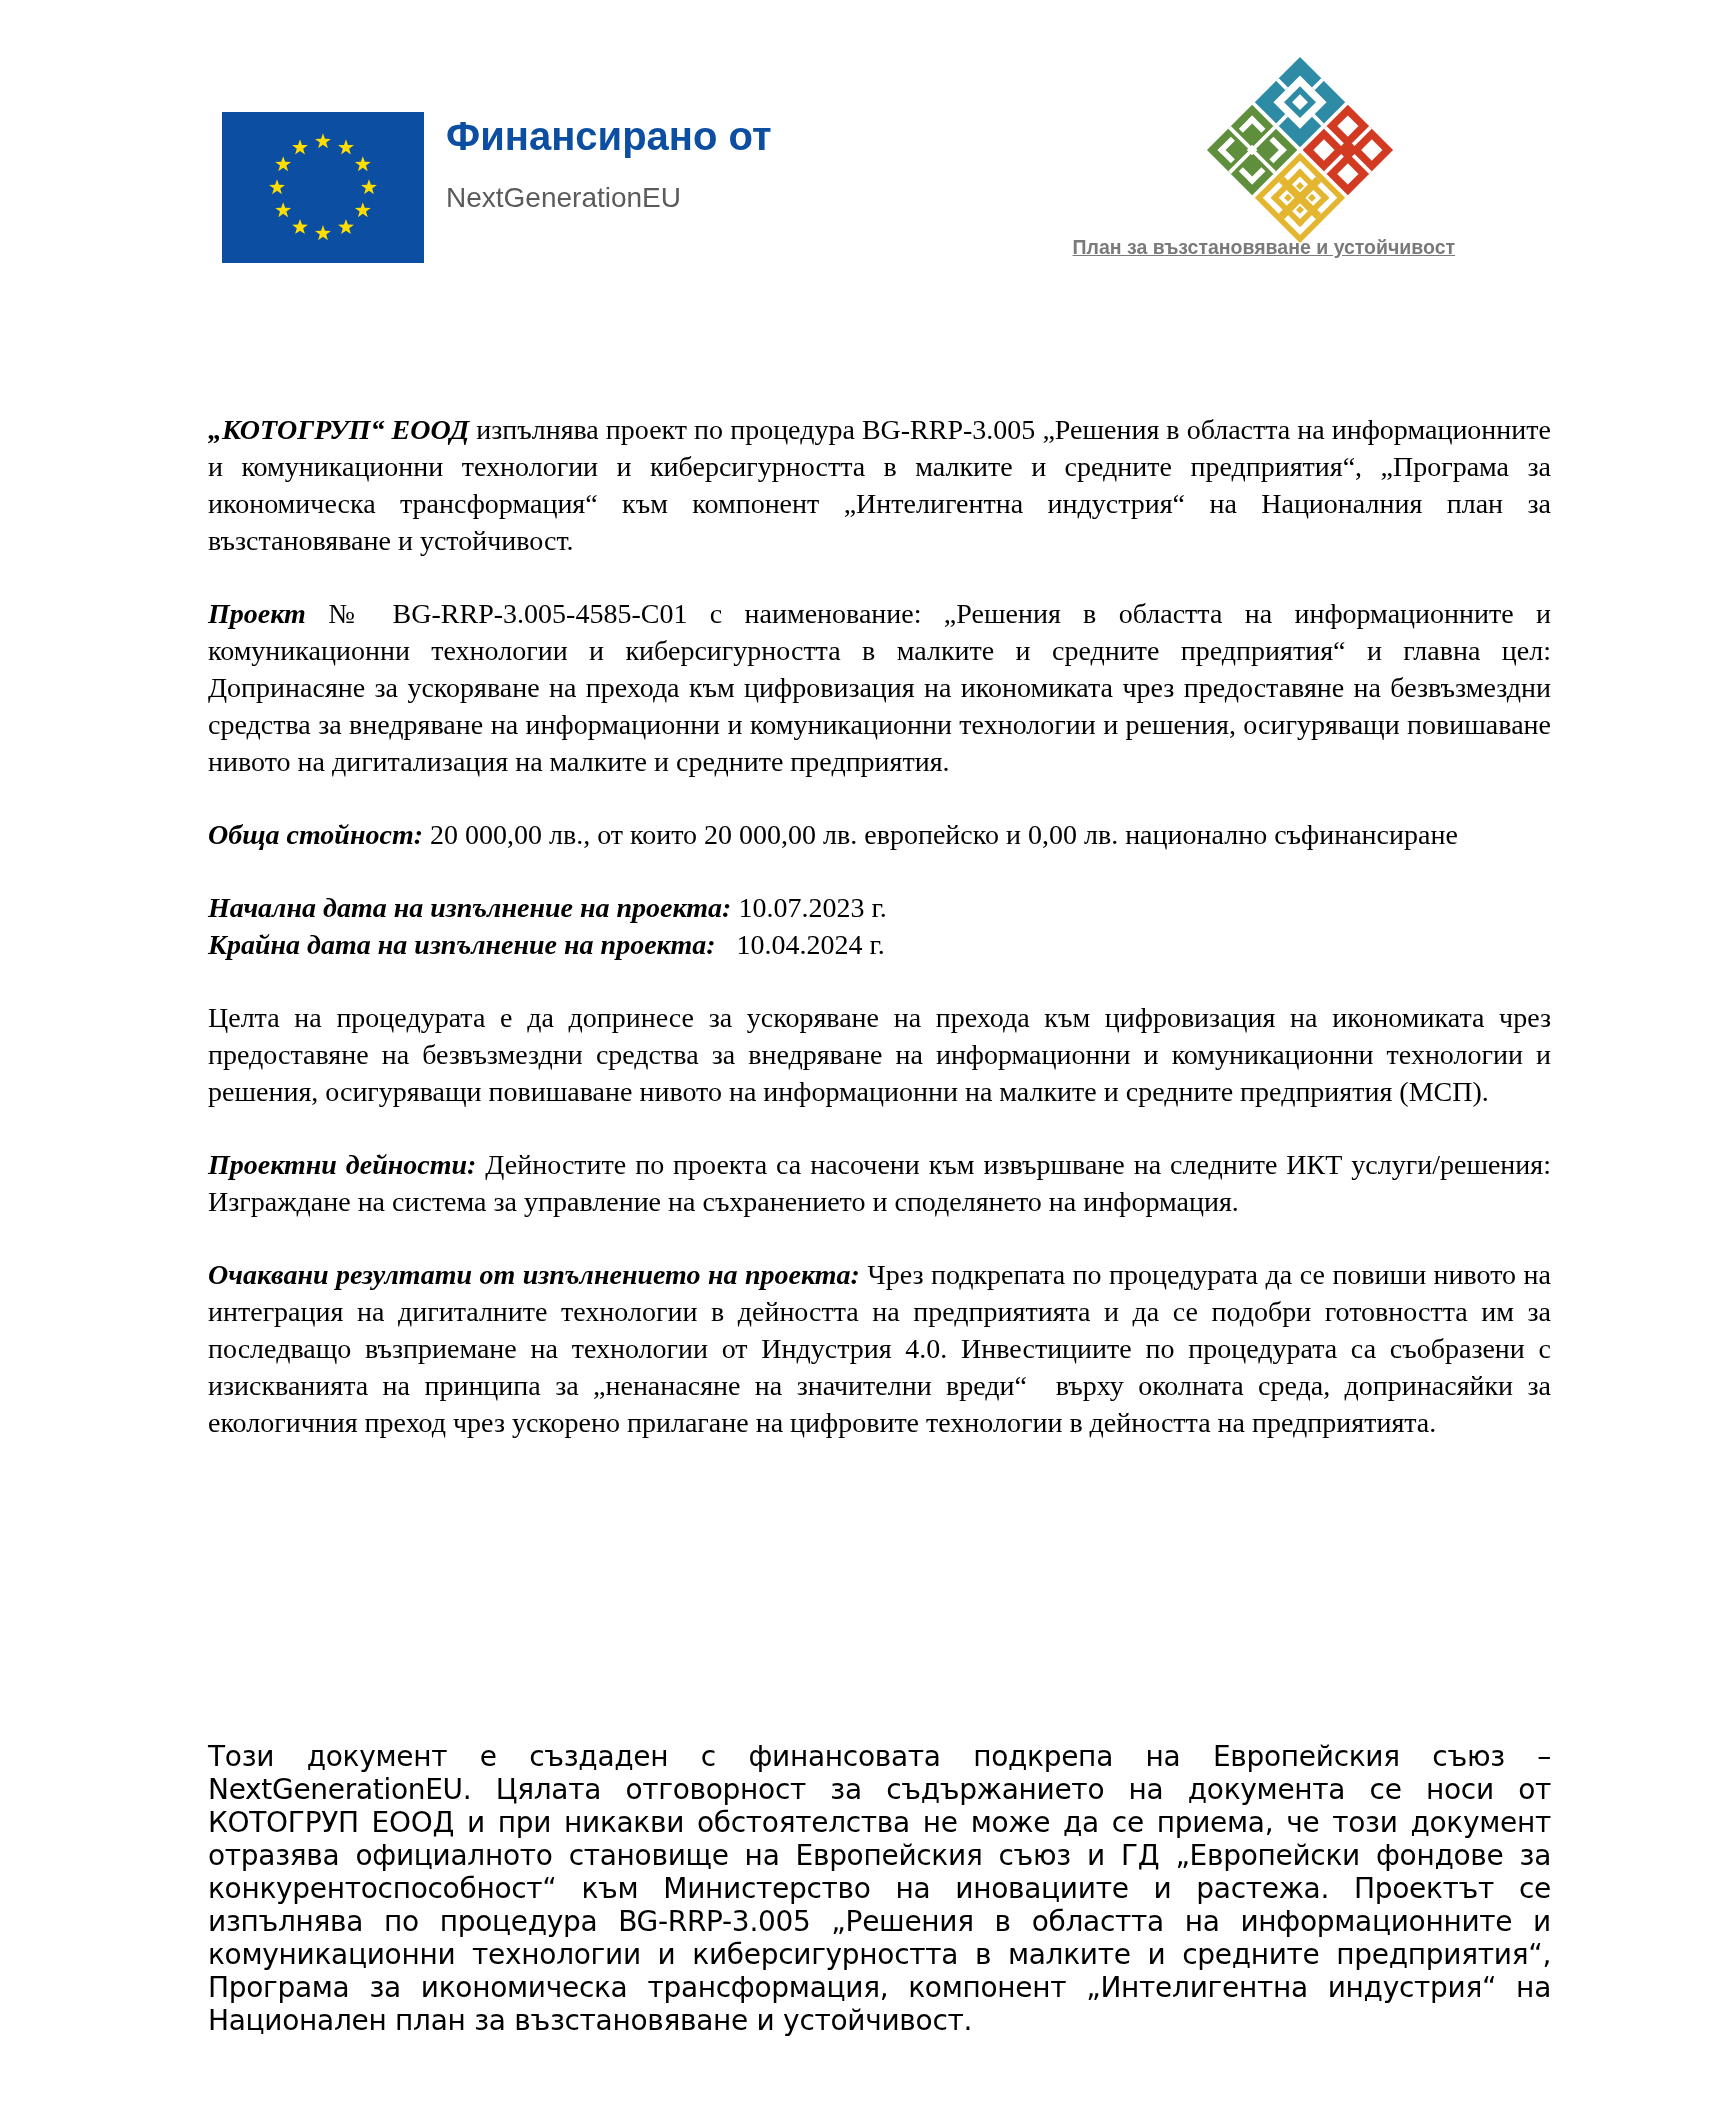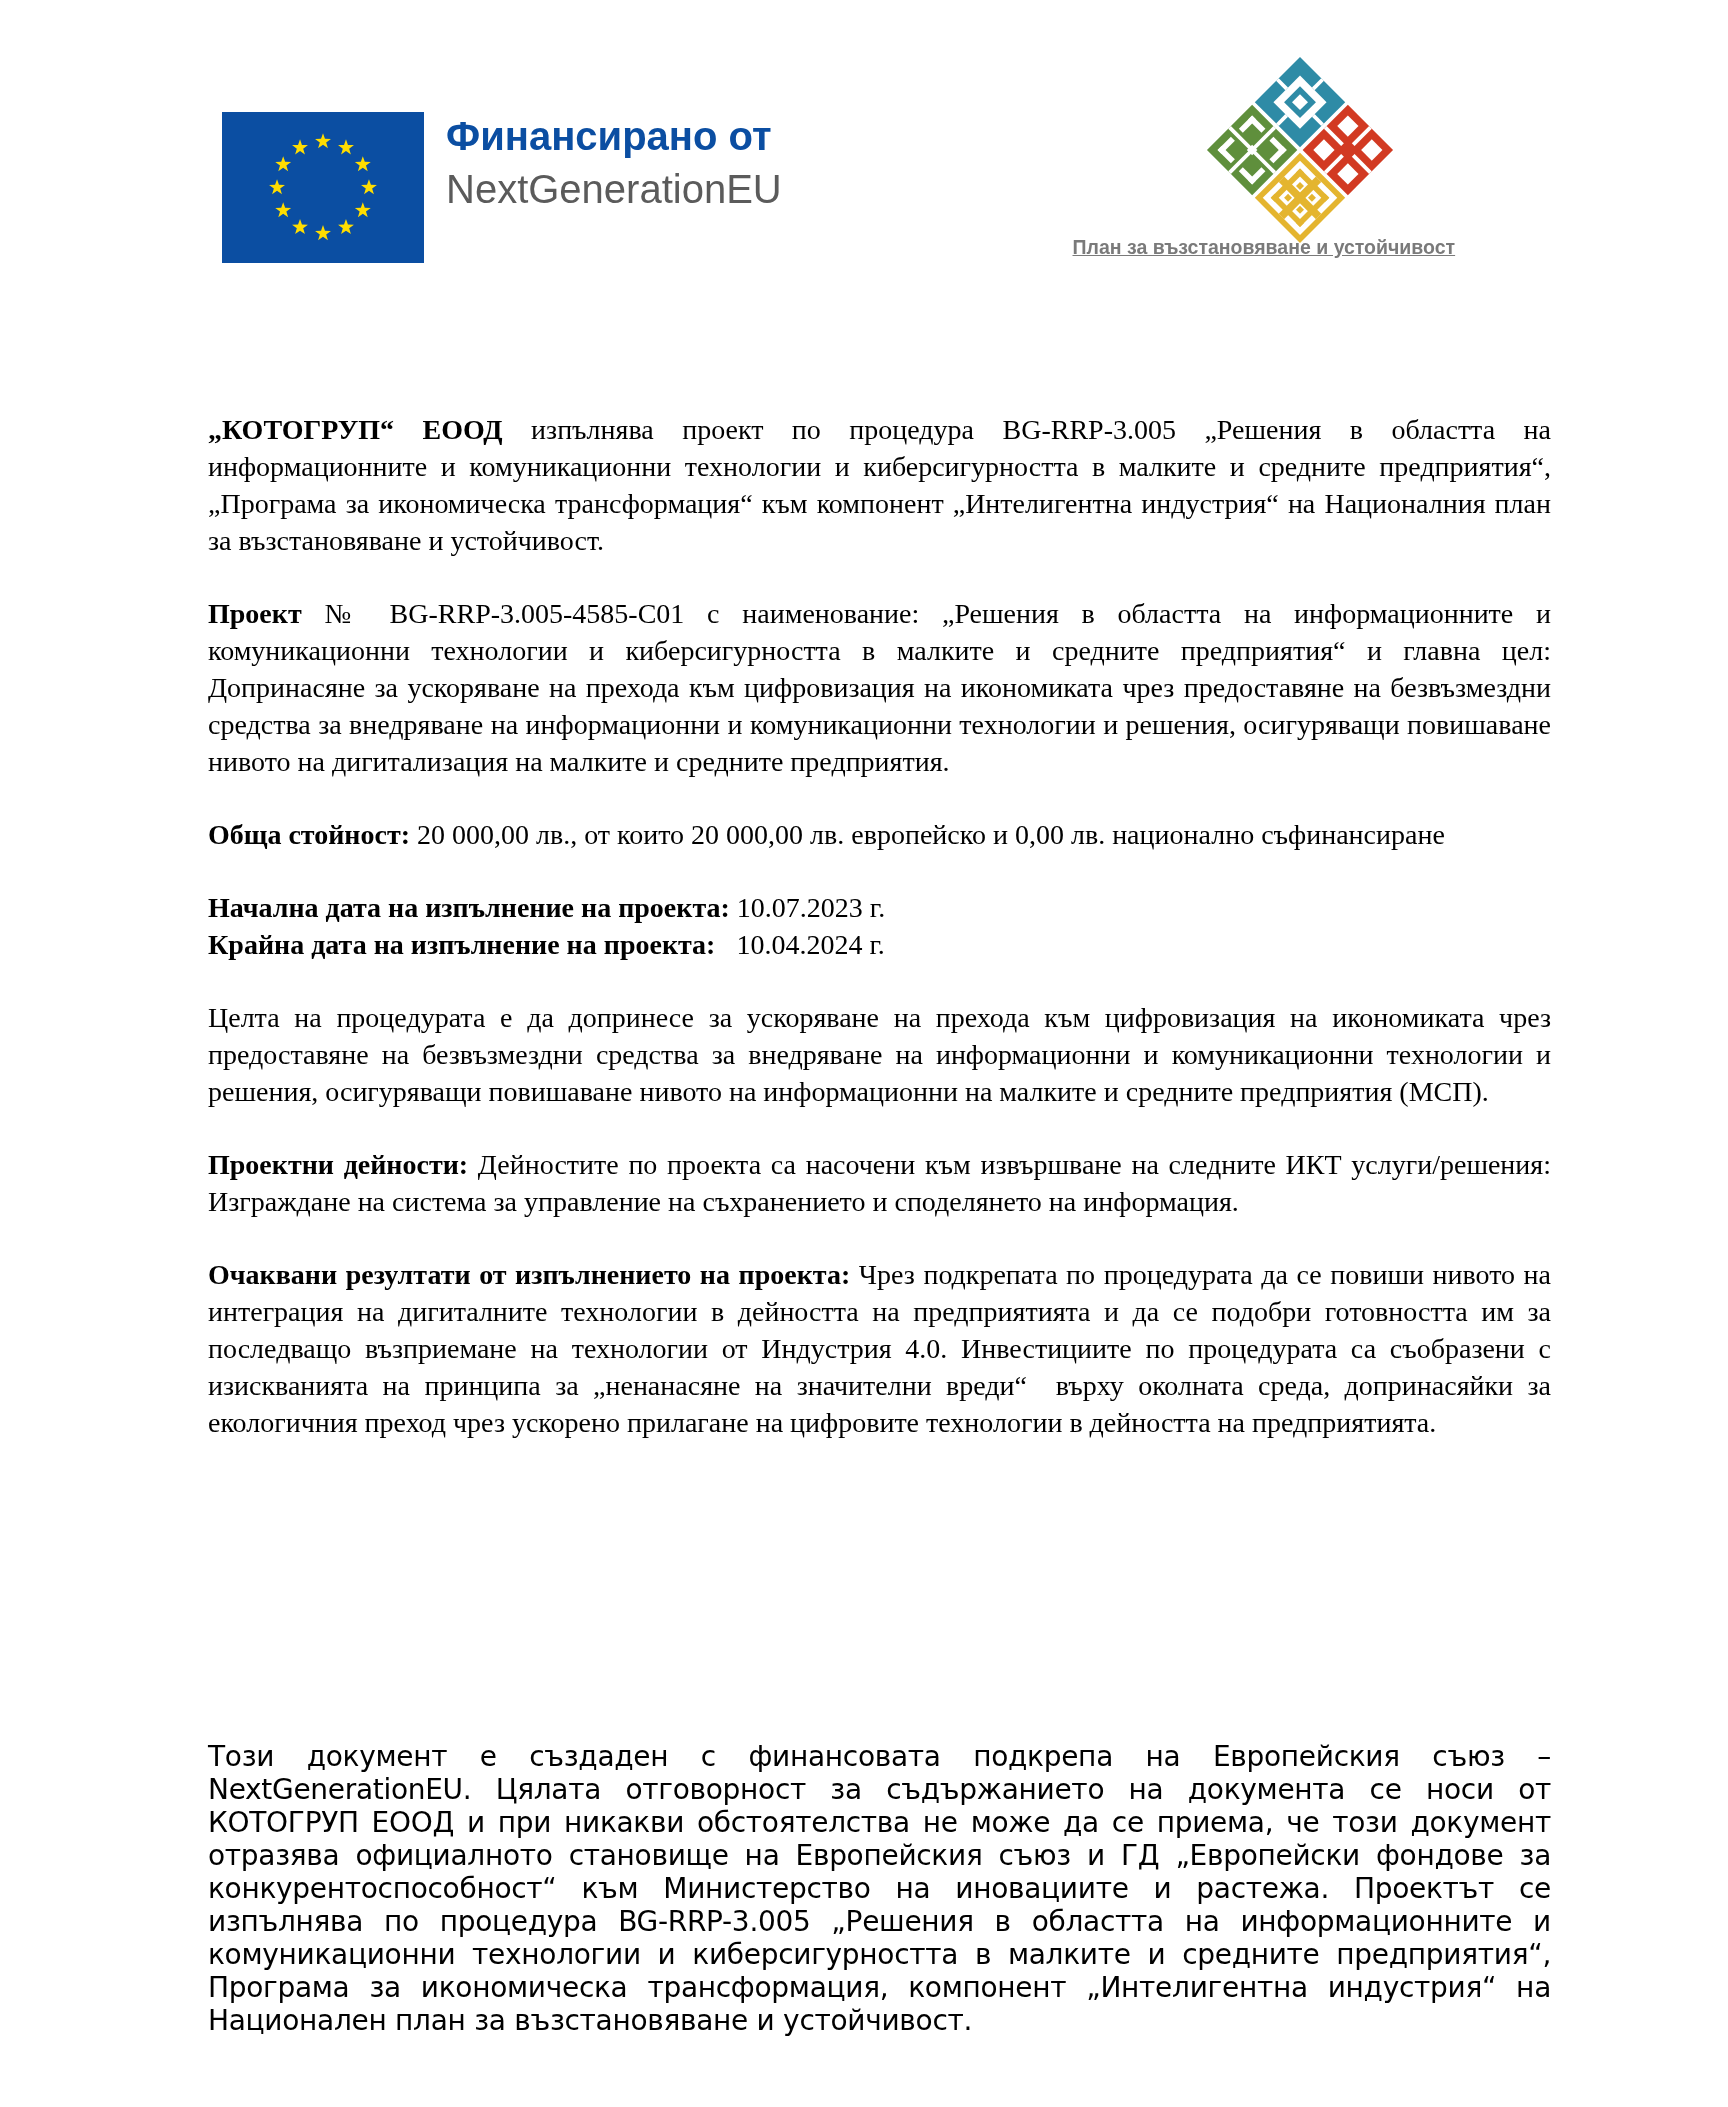--- a/index.html
+++ b/index.html
@@ -5,33 +5,33 @@
   html, body { margin: 0; padding: 0; background: #ffffff; }
   body { width: 1729px; height: 2108px; position: relative; overflow: hidden; }
   .page { position: absolute; left: 0; top: 0; width: 1470px; height: 2108px; }
 
   
   .eu-logo { position: absolute; left: 222px; top: 112px; width: 627px; height: 151px; }
   .eu-flag { position: absolute; left: 0; top: 0; width: 202px; height: 151px; background: #0b4ea2; }
   .eu-flag svg { position: absolute; left: 0; top: 0; }
   .eu-text { position: absolute; left: 224px; top: 0; font-family: "Liberation Sans", sans-serif; }
   .eu-line1, .eu-line2 { color: #0b4ea2; font-weight: bold; font-size: 40px; line-height: 49px; white-space: nowrap; }
-  .eu-line3 { color: #5b5b5b; font-size: 40px; line-height: 50px; margin-top: 3px; white-space: nowrap; }
+  .eu-line3 { color: #5b5b5b; font-size: 28px; line-height: 50px; margin-top: 12px; white-space: nowrap; }
 
   .rrp-logo { position: absolute; left: 1060px; top: 56px; width: 488px; height: 209px; }
   .rrp-mark { position: absolute; left: 146px; top: 0; width: 188px; height: 188px; }
   .rrp-caption { position: absolute; left: 12.5px; top: 180px; font-family: "Liberation Sans", sans-serif; font-weight: bold;
                  font-size: 19.5px; color: #7a7a7a; white-space: nowrap; text-decoration: underline; }
 
   
   .body { position: absolute; left: 208px; top: 411px; width: 1343px; font-family: "Liberation Serif", serif;
           font-size: 28px; line-height: 37px; color: #000; }
   .p { text-align: justify; margin: 0; }
   .gap { height: 36px; }
-  .b { font-weight: bold; }
+  .b { font-weight: bold; font-style: italic; }
   .date-row { white-space: nowrap; }
 
   .footer { position: absolute; left: 208px; top: 1740px; width: 1343px; font-family: "DejaVu Sans", sans-serif;
             font-size: 28px; line-height: 33px; color: #000; text-align: justify; letter-spacing: -0.3px; }
 </style>
 </head>
 <body>
 
 <div class="page">
 

